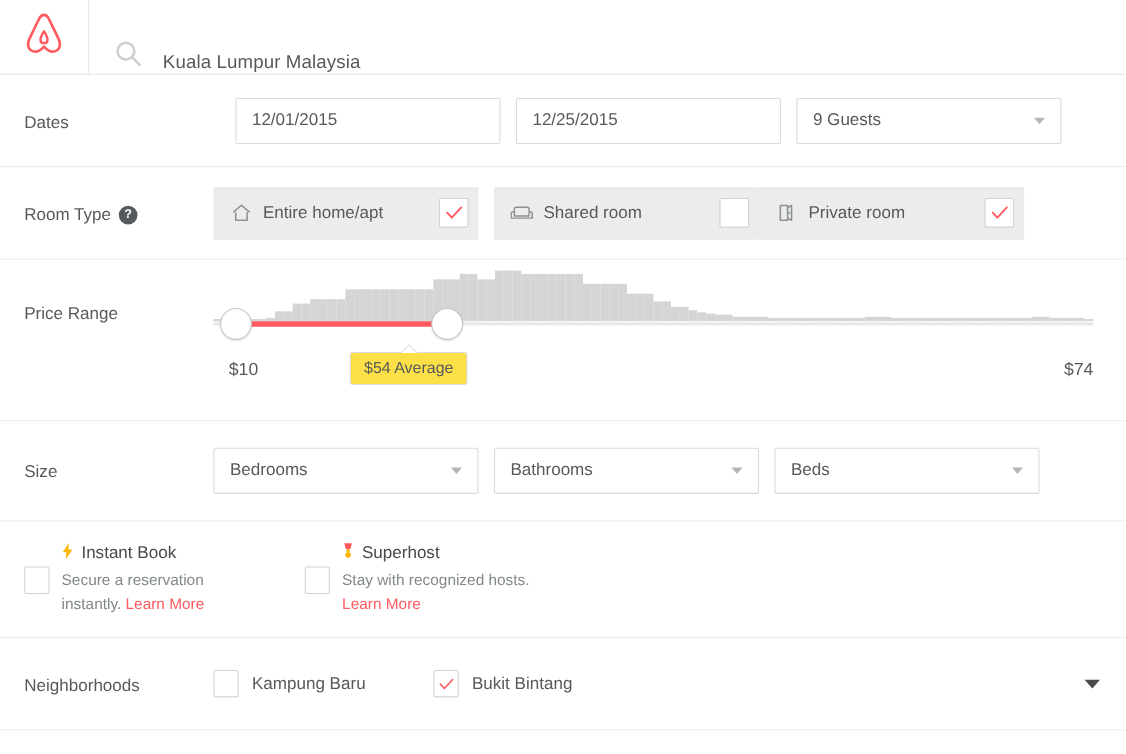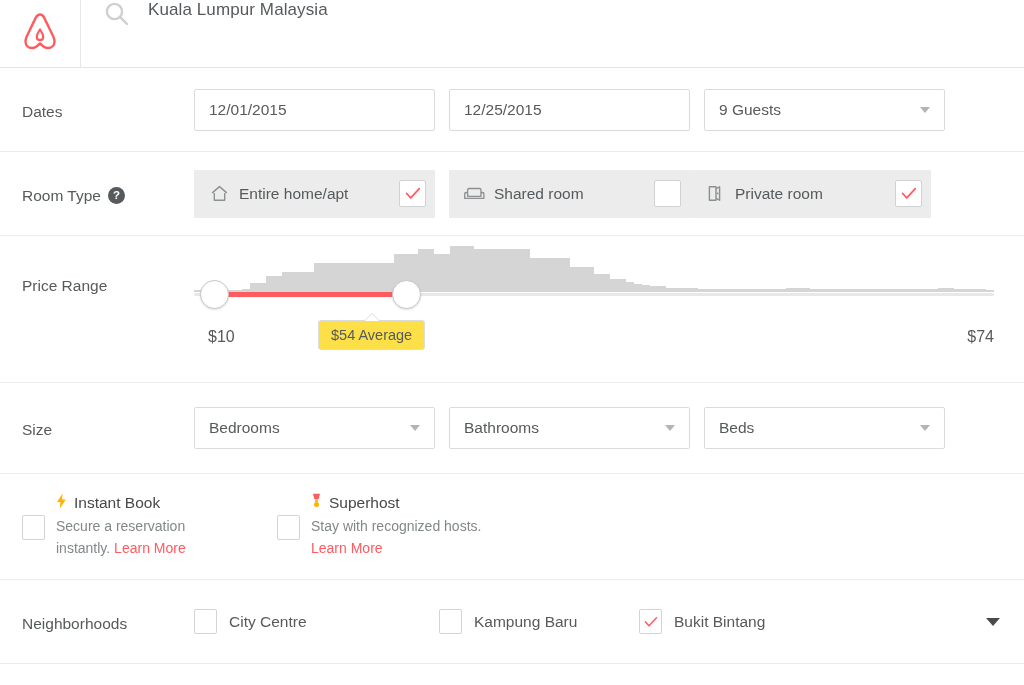--- a/index.html
+++ b/index.html
@@ -24,21 +24,21 @@
   .logo-cell {
     width: 81px;
     display: flex;
     align-items: center;
     justify-content: center;
     border-right: 1px solid #e8e8e8;
   }
   .search-cell {
     flex: 1;
     display: flex;
-    align-items: flex-start;
+    align-items: flex-end;
     padding-left: 22px;
     gap: 18px;
   }
   .search-text {
     font-size: 17px;
     color: #565a5c;
     letter-spacing: .1px;
   }
 
   
@@ -61,21 +61,21 @@
     gap: 7px;
     padding-top: 4px;
   }
   .row-body {
     flex: 1;
     display: flex;
     align-items: center;
   }
 
   
-  .row-dates   { height: 84px; align-items: center; }
+  .row-dates   { height: 84px; align-items: center; gap: 20px; }
   .row-room    { height: 84px; align-items: center; }
   .row-price   { height: 147px; align-items: flex-start; }
   .row-size    { height: 91px; align-items: center; }
   .row-options { height: 106px; align-items: center; }
   .row-hoods   { height: 84px; align-items: center; }
 
   .row-price .row-label { padding-top: 41px; }
   .row-options .row-label { padding-top: 0; }
 
   
@@ -577,24 +577,20 @@
         </div>
       </div>
 
     </div>
   </div>
 
   <div class="row row-hoods">
     <div class="row-label">Neighborhoods</div>
     <div class="row-body">
 
-      <div class="hood hood-1">
-        <span class="chk-plain"></span>
-        <span class="hood-label">City Centre</span>
-      </div>
 
       <div class="hood hood-3">
         <span class="chk-plain"></span>
         <span class="hood-label">Kampung Baru</span>
       </div>
 
       <div class="hood hood-2">
         <span class="chk-plain">
           <svg width="14" height="12" viewBox="0 0 16 13">
               <path d="M1.5 6.3l4.2 4.6L14.3 1.6" stroke="#ff5a5f" stroke-width="1.7" fill="none" stroke-linecap="round" stroke-linejoin="round"></path>

